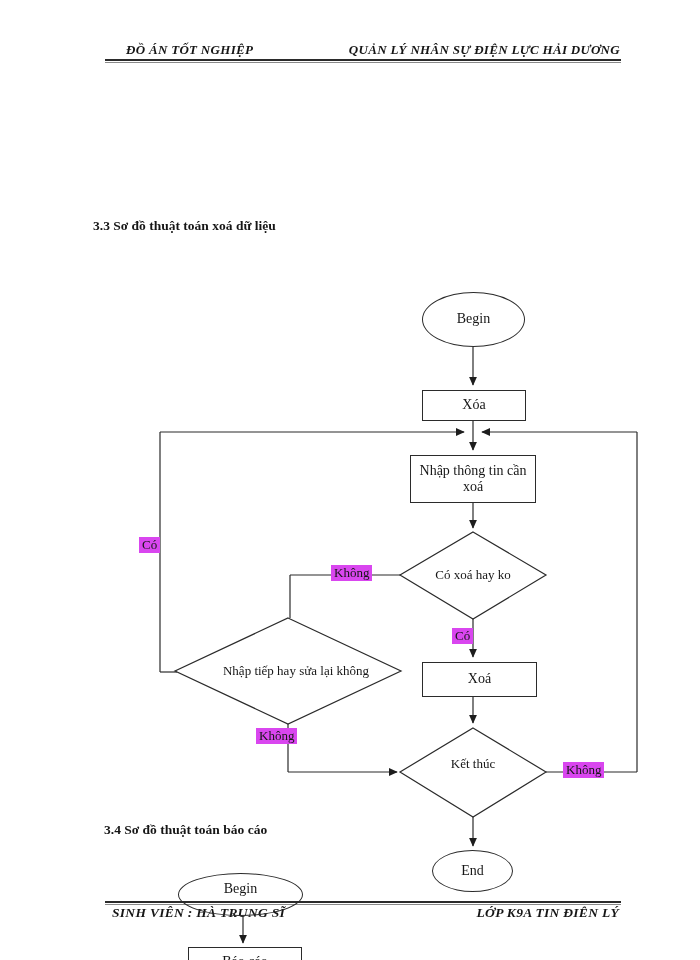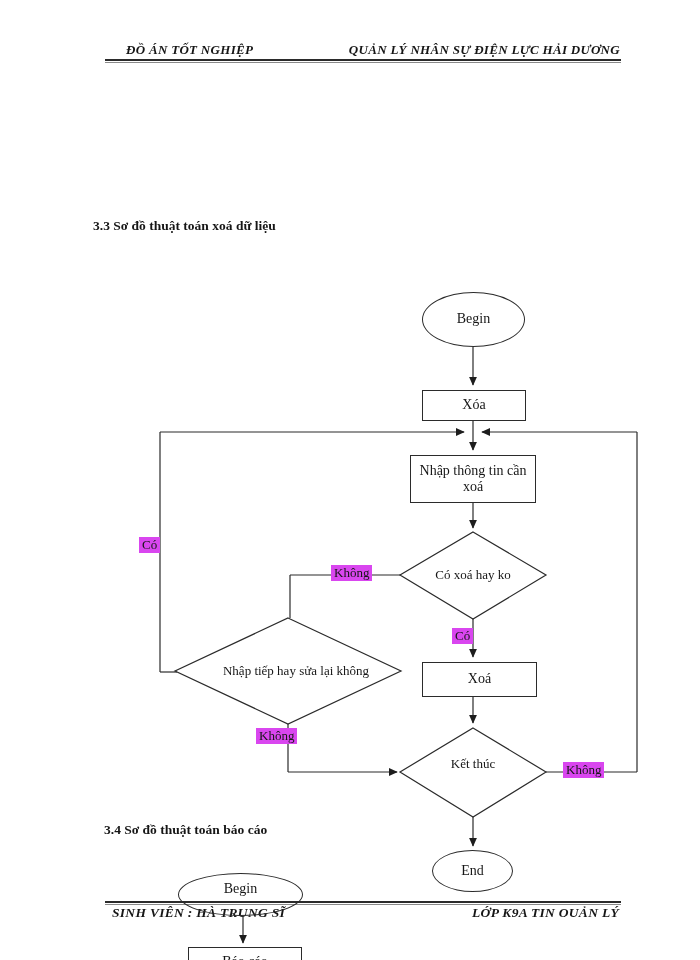--- a/index.html
+++ b/index.html
@@ -141,16 +141,16 @@
     <span>Begin</span>
   </div>
   <div class="shape n-baocao">
     <span>Báo cáo</span>
   </div>
 
   <div class="ftr-rule"></div>
   <div class="ftr-strip">
     <span class="ftr-left">SINH VIÊN : HÀ TRUNG SĨ</span>
     <span class="ftr-page">41</span>
-    <span class="ftr-right">LỚP K9A  TIN QUẢN LÝ</span>
+    <span class="ftr-right">LỚP K9A  TIN ĐIỆN LÝ</span>
   </div>
 
 </div>
 
 </body></html>

